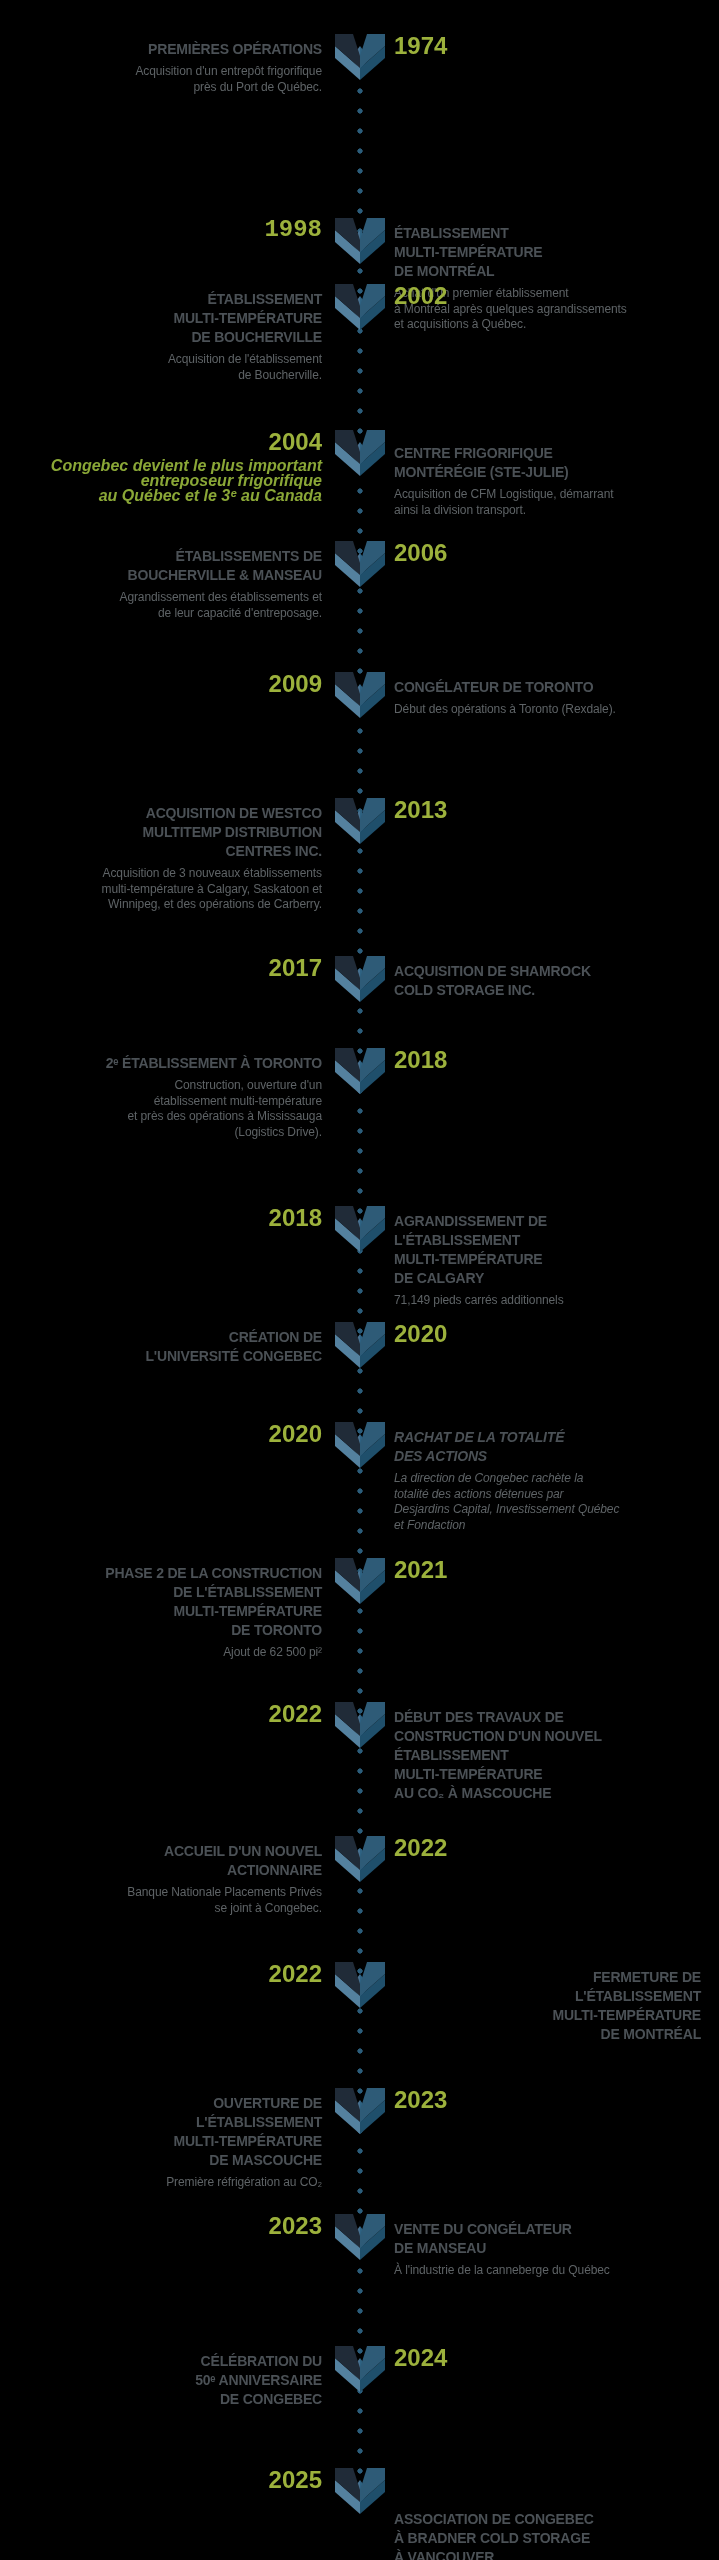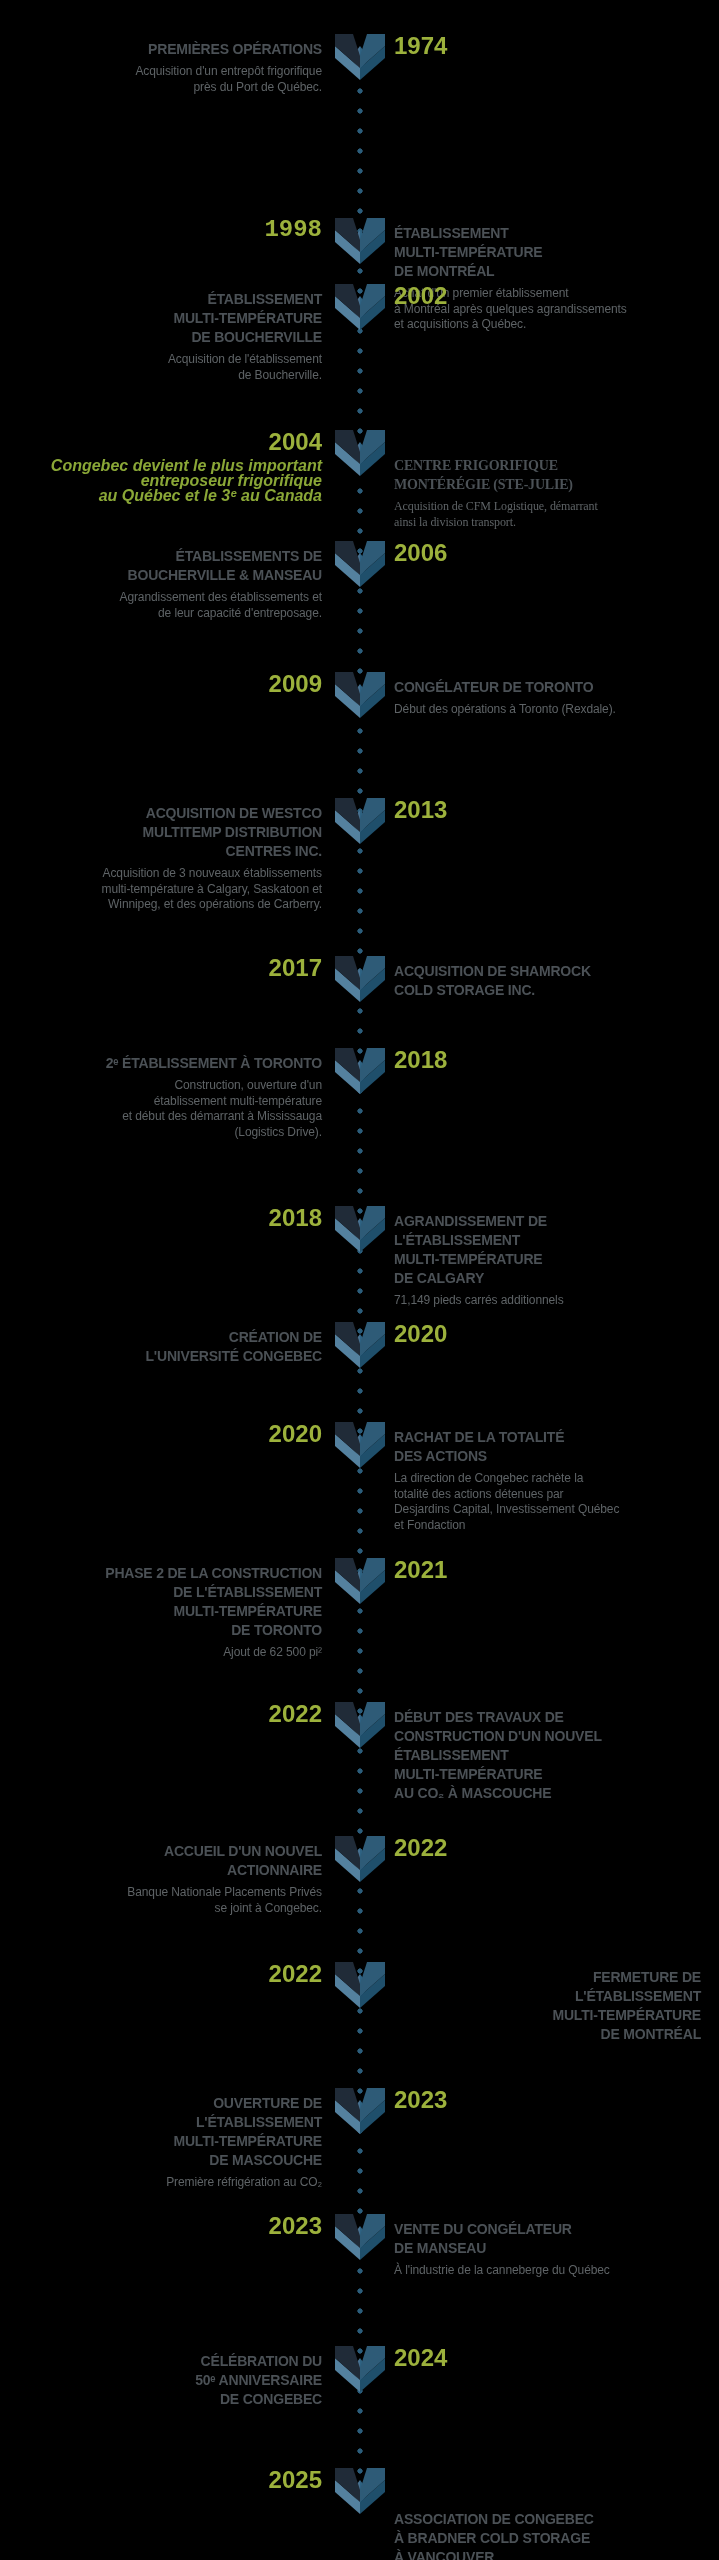--- a/index.html
+++ b/index.html
@@ -103,21 +103,21 @@
           <polygon points="25,12 34,24 25,36" fill="#2e6282"></polygon>
           <polygon points="0,12 25,34 25,46 0,24" fill="#54819f"></polygon>
           <polygon points="25,34 50,12 50,24 25,46" fill="#1f4f6b"></polygon>
           <polygon points="0,0 18,0 25,22 25,34 0,12" fill="#202b38"></polygon>
           <polygon points="32,0 50,0 50,12 25,34 25,22" fill="#2e5b77"></polygon>
         </svg></div>
       <div class="year on-left" style="top: 429px;">2004</div>
       <div class="note" style="top: 458px;">Congebec devient le plus important
 entreposeur frigorifique
 au Québec et le 3ᵉ au Canada</div>
-      <div class="tblock on-right" style="top: 456px; font-family: Liberation Serif, serif;">
+      <div class="tblock on-right" style="top: 444px;">
         <div class="title">CENTRE FRIGORIFIQUE
 MONTÉRÉGIE (Ste-Julie)</div>
         <div class="desc">Acquisition de CFM Logistique, démarrant
 ainsi la division transport.</div>
       </div>
     </div>
     <div class="entry">
       <div class="chev" style="top: 541px;"><svg width="50" height="46" viewBox="0 0 50 46">
           <polygon points="25,12 25,36 16,24" fill="#47708f"></polygon>
           <polygon points="25,12 34,24 25,36" fill="#2e6282"></polygon>
@@ -190,21 +190,21 @@
           <polygon points="0,12 25,34 25,46 0,24" fill="#54819f"></polygon>
           <polygon points="25,34 50,12 50,24 25,46" fill="#1f4f6b"></polygon>
           <polygon points="0,0 18,0 25,22 25,34 0,12" fill="#202b38"></polygon>
           <polygon points="32,0 50,0 50,12 25,34 25,22" fill="#2e5b77"></polygon>
         </svg></div>
       <div class="year on-right" style="top: 1047px;">2018</div>
       <div class="tblock on-left" style="top: 1054px;">
         <div class="title">2ᵉ ÉTABLISSEMENT À TORONTO</div>
         <div class="desc">Construction, ouverture d'un
 établissement multi-température
-et début des démarrant à Mississauga
+et près des opérations à Mississauga
 (Logistics Drive).</div>
       </div>
     </div>
     <div class="entry">
       <div class="chev" style="top: 1206px;"><svg width="50" height="46" viewBox="0 0 50 46">
           <polygon points="25,12 25,36 16,24" fill="#47708f"></polygon>
           <polygon points="25,12 34,24 25,36" fill="#2e6282"></polygon>
           <polygon points="0,12 25,34 25,46 0,24" fill="#54819f"></polygon>
           <polygon points="25,34 50,12 50,24 25,46" fill="#1f4f6b"></polygon>
           <polygon points="0,0 18,0 25,22 25,34 0,12" fill="#202b38"></polygon>
@@ -237,21 +237,21 @@
     <div class="entry">
       <div class="chev" style="top: 1422px;"><svg width="50" height="46" viewBox="0 0 50 46">
           <polygon points="25,12 25,36 16,24" fill="#47708f"></polygon>
           <polygon points="25,12 34,24 25,36" fill="#2e6282"></polygon>
           <polygon points="0,12 25,34 25,46 0,24" fill="#54819f"></polygon>
           <polygon points="25,34 50,12 50,24 25,46" fill="#1f4f6b"></polygon>
           <polygon points="0,0 18,0 25,22 25,34 0,12" fill="#202b38"></polygon>
           <polygon points="32,0 50,0 50,12 25,34 25,22" fill="#2e5b77"></polygon>
         </svg></div>
       <div class="year on-left" style="top: 1421px;">2020</div>
-      <div class="tblock on-right" style="top: 1428px;">
+      <div class="tblock on-right" style="top: 1428px; font-style: italic;">
         <div class="title">RACHAT DE LA TOTALITÉ
 DES ACTIONS</div>
         <div class="desc">La direction de Congebec rachète la
 totalité des actions détenues par
 Desjardins Capital, Investissement Québec
 et Fondaction</div>
       </div>
     </div>
     <div class="entry">
       <div class="chev" style="top: 1558px;"><svg width="50" height="46" viewBox="0 0 50 46">

